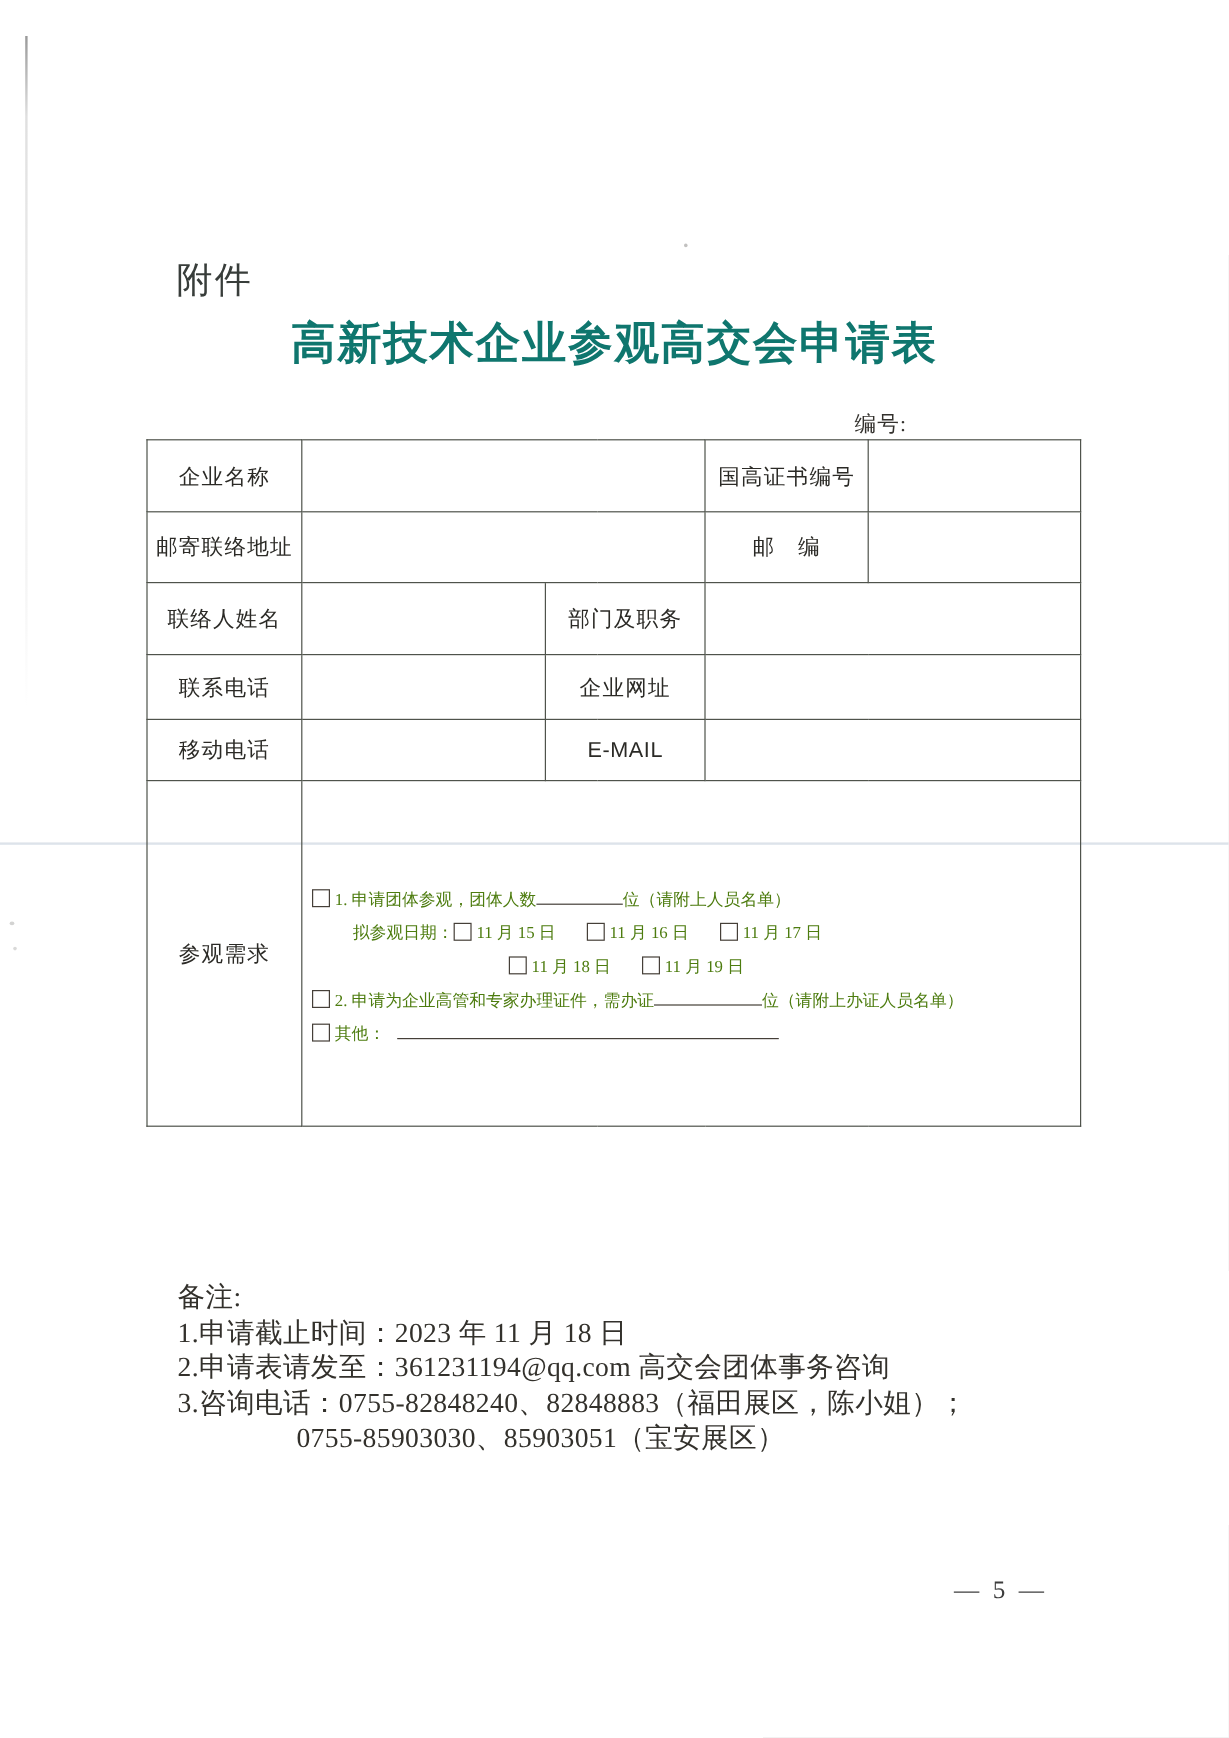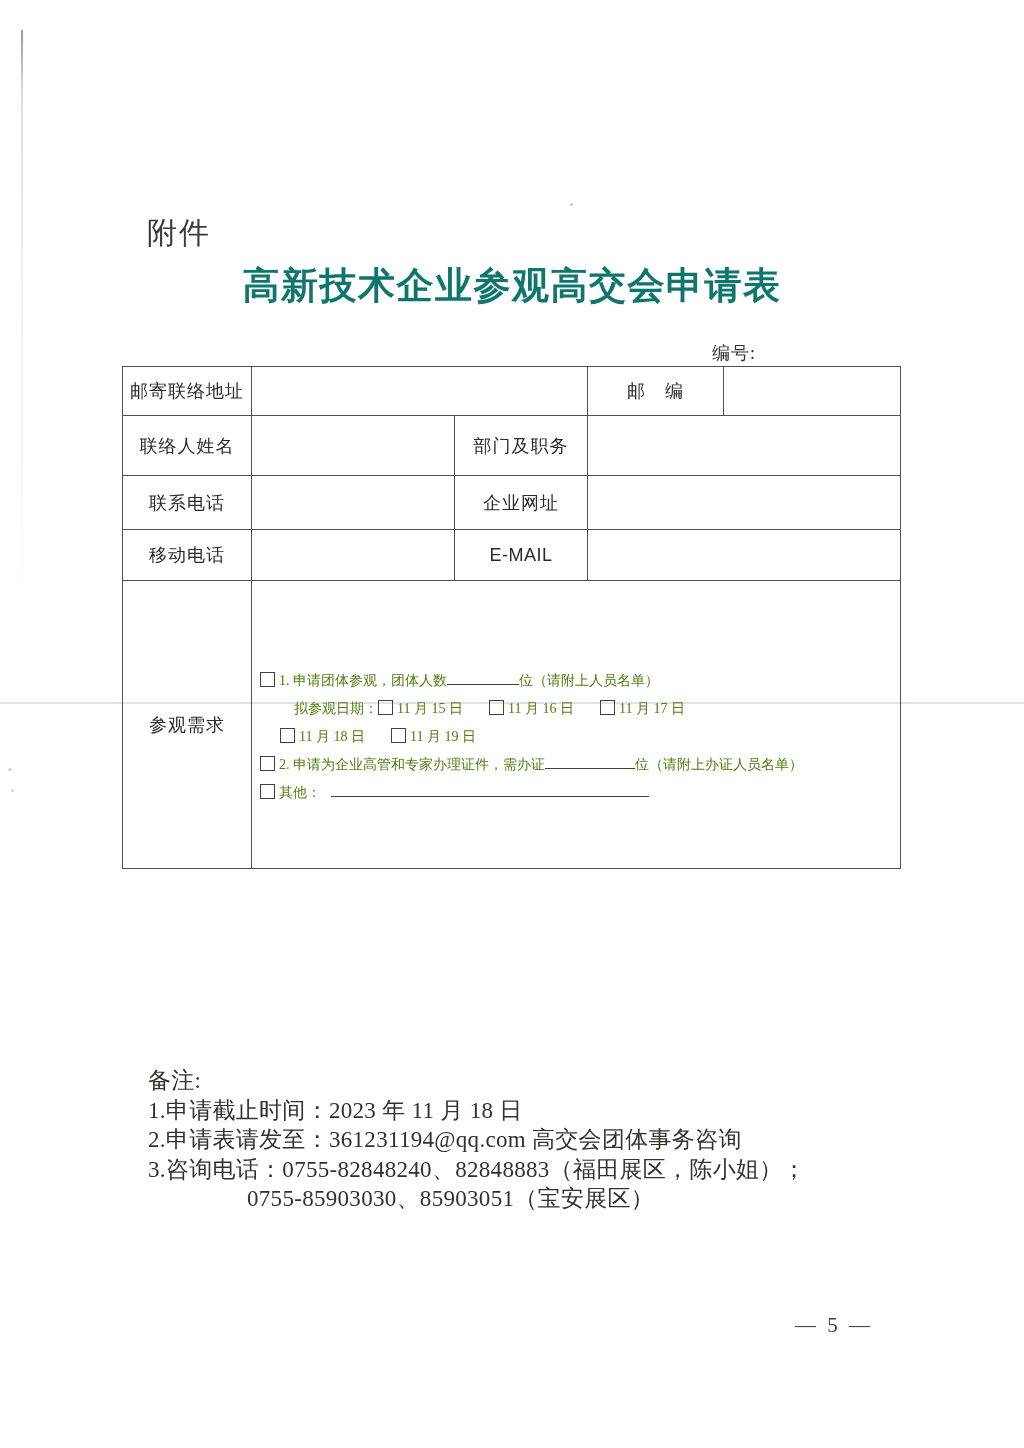--- a/index.html
+++ b/index.html
@@ -67,21 +67,21 @@
 
   
   td.vn-cell{vertical-align:top;position:relative;}
   .vn-content{position:absolute;left:0;top:86px;width:100%;}
   .vn-line{
     height:28px;line-height:28px;white-space:nowrap;
     font-size:14px;color:#4d7c0f;
   }
   .vn-line.l1{margin-left:8px;}
   .vn-line.l2{margin-left:42px;}
-  .vn-line.l3{padding-left:28px;}
+  .vn-line.l3{margin-left:144px;padding-left:28px;}
   .vn-line.l4{margin-left:8px;}
   .vn-line.l5{margin-left:8px;}
   .cb{
     display:inline-block;width:13px;height:13px;
     border:1.5px solid #453f38;margin-right:4px;
     vertical-align:-2px;background:transparent;
   }
   .date-item{margin-right:26px;}
   .date-item:last-child{margin-right:0;}
   .bl{
@@ -133,22 +133,28 @@
       <col style="width:129px">
         <col style="width:203px">
         <col style="width:43px">
       <col style="width:90px">
         <col style="width:47px">
         <col style="width:89px">
       <col style="width:177px">
     </colgroup>
 
     <tbody>
-
-    <tr style="height:49px">
+        <tr style="height:60px">
+      <td class="lbl">企业名称</td>
+      <td colspan="3"></td>
+      <td colspan="2" class="lbl">国高证书编号</td>
+      <td></td>
+    </tr>
+
+    <tr style="height:59px">
       <td class="lbl">邮寄联络地址</td>
       <td colspan="3"></td>
       <td colspan="2" class="lbl">邮　编</td>
       <td></td>
     </tr>
 
     <tr style="height:60px">
       <td class="lbl">联络人姓名</td>
       <td></td>
       <td colspan="2" class="lbl">部门及职务</td>

